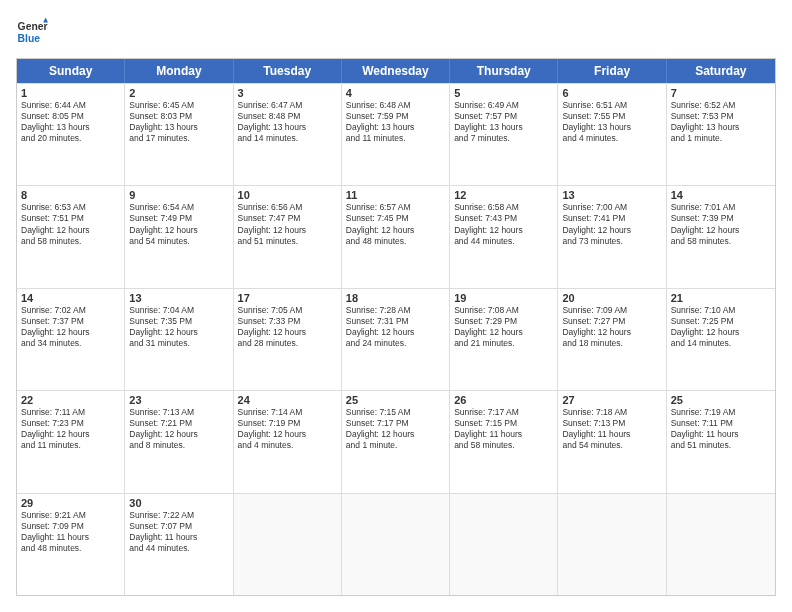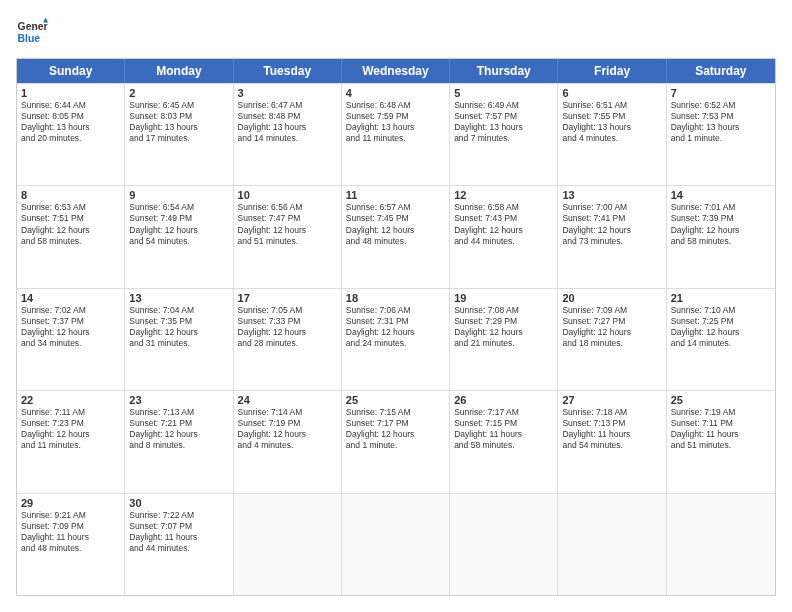--- a/index.html
+++ b/index.html
@@ -250,21 +250,21 @@
           </div>
           <div class="cal-cell">
             <span class="day-num">17</span>
             <span class="cell-line">Sunrise: 7:05 AM</span>
             <span class="cell-line">Sunset: 7:33 PM</span>
             <span class="cell-line">Daylight: 12 hours</span>
             <span class="cell-line">and 28 minutes.</span>
           </div>
           <div class="cal-cell">
             <span class="day-num">18</span>
-            <span class="cell-line">Sunrise: 7:06 AM</span>
+            <span class="cell-line">Sunrise: 7:28 AM</span>
             <span class="cell-line">Sunset: 7:31 PM</span>
             <span class="cell-line">Daylight: 12 hours</span>
             <span class="cell-line">and 24 minutes.</span>
           </div>
           <div class="cal-cell">
             <span class="day-num">19</span>
             <span class="cell-line">Sunrise: 7:08 AM</span>
             <span class="cell-line">Sunset: 7:29 PM</span>
             <span class="cell-line">Daylight: 12 hours</span>
             <span class="cell-line">and 21 minutes.</span>

